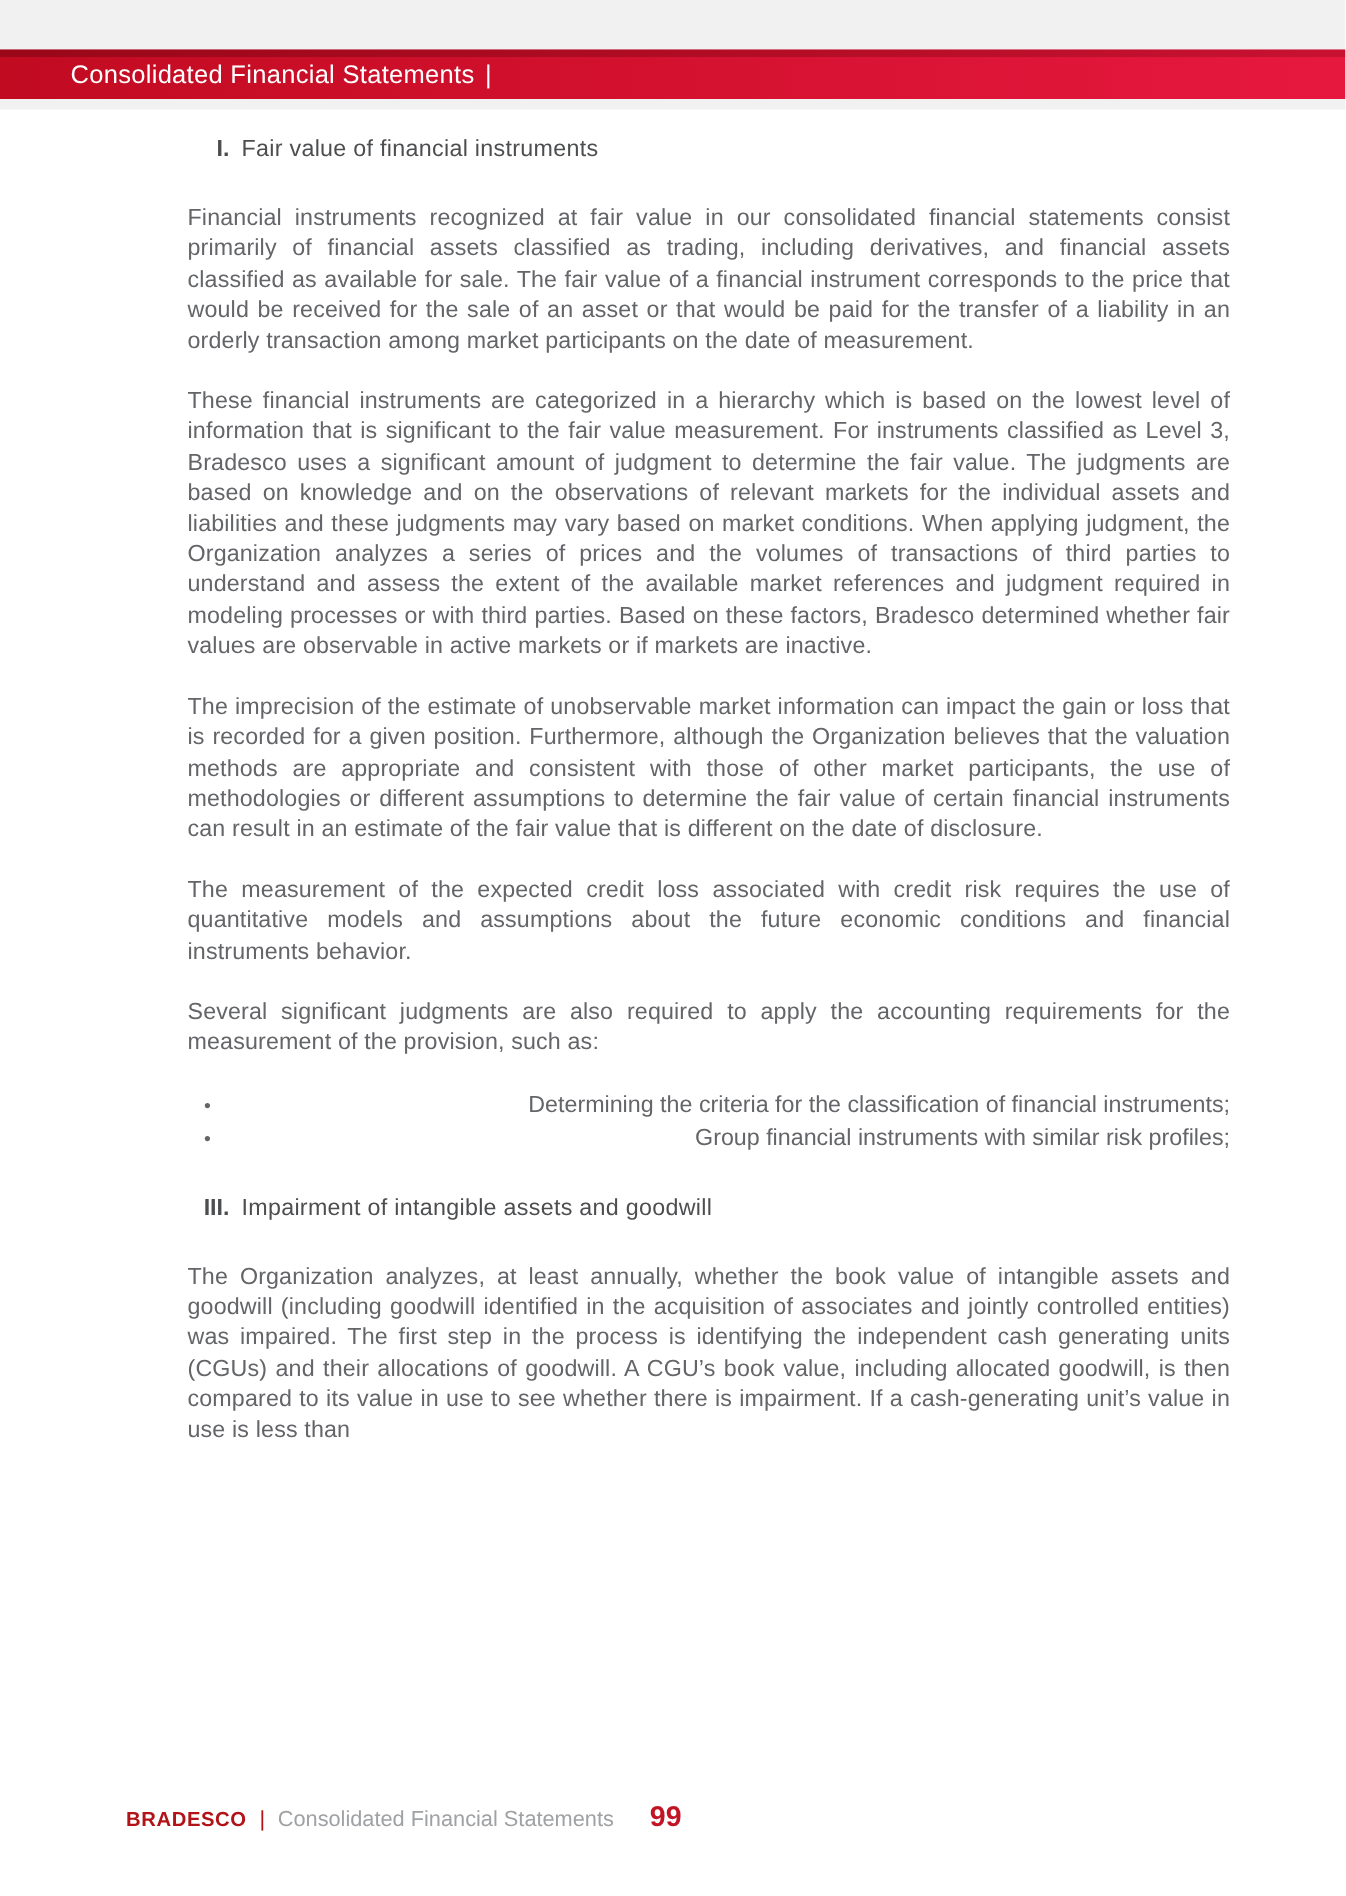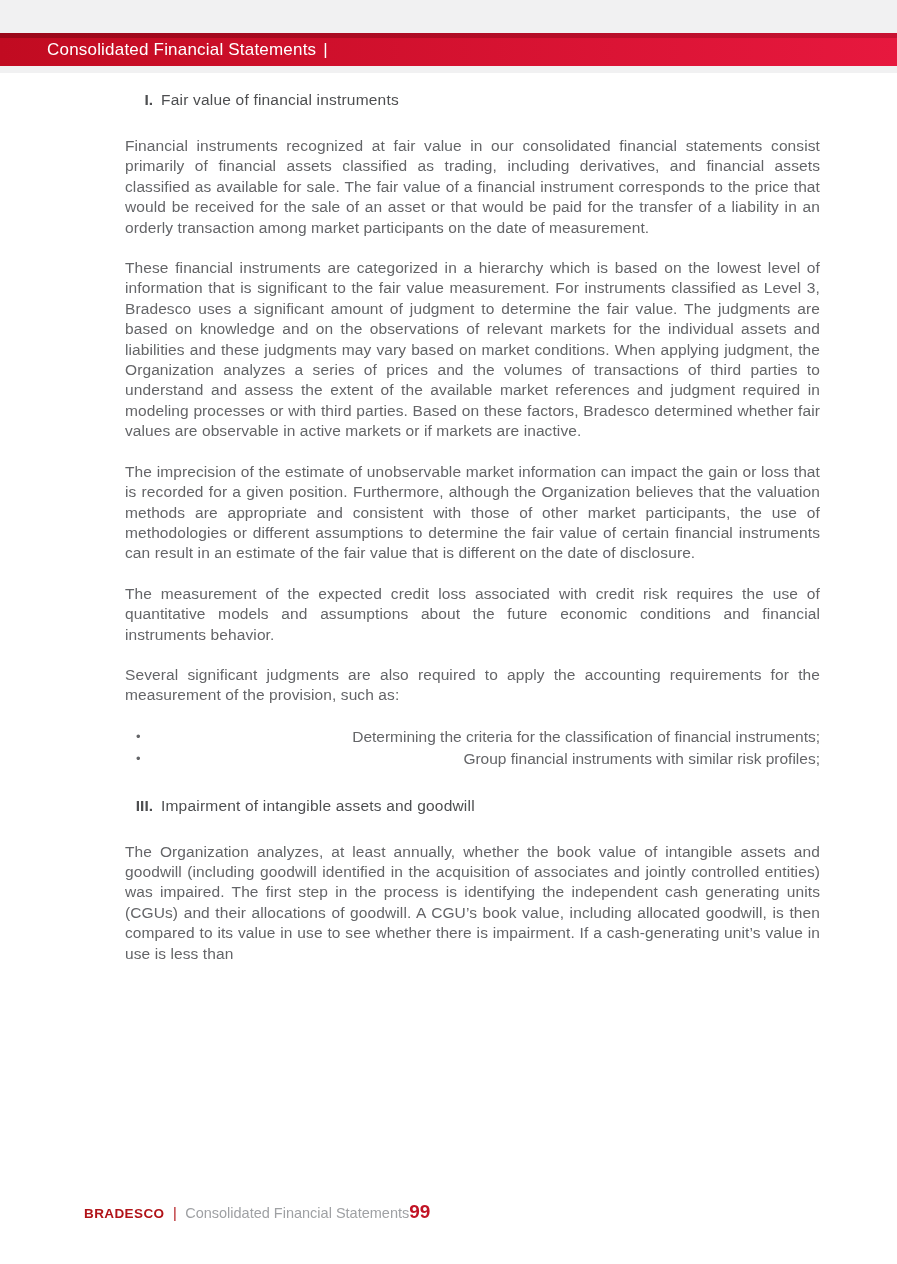--- a/index.html
+++ b/index.html
@@ -112,20 +112,21 @@
     font-size: 14.5px;
   }
   .footer-label {
     color: var(--footer-gray, #9fa1a4);
     font-size: 14.5px;
   }
   .page-number {
     color: var(--page-number-red, #c11425);
     font-weight: 700;
     font-size: 19px;
+    margin-left: 24px;
   }
 </style>
 </head>
 <body>
 
 <div class="top-strip"></div>
 
 <header class="banner">
   <span class="banner-left">Consolidated Financial Statements</span>
   <span class="banner-sep">|</span>

